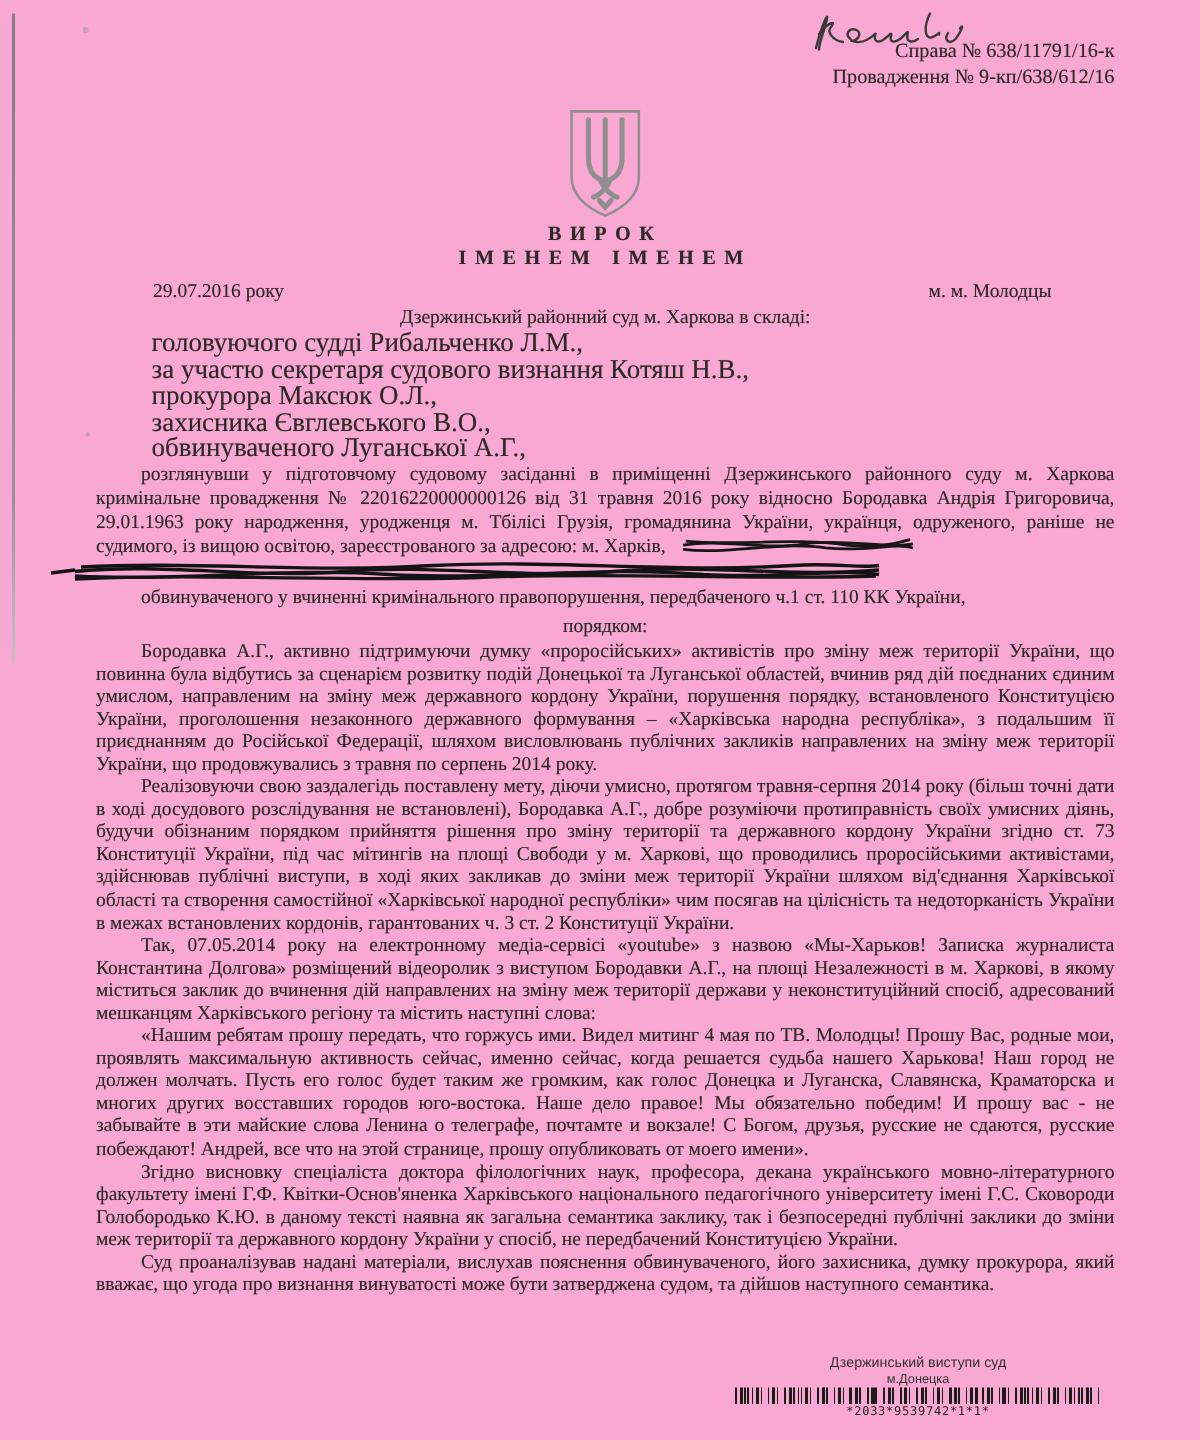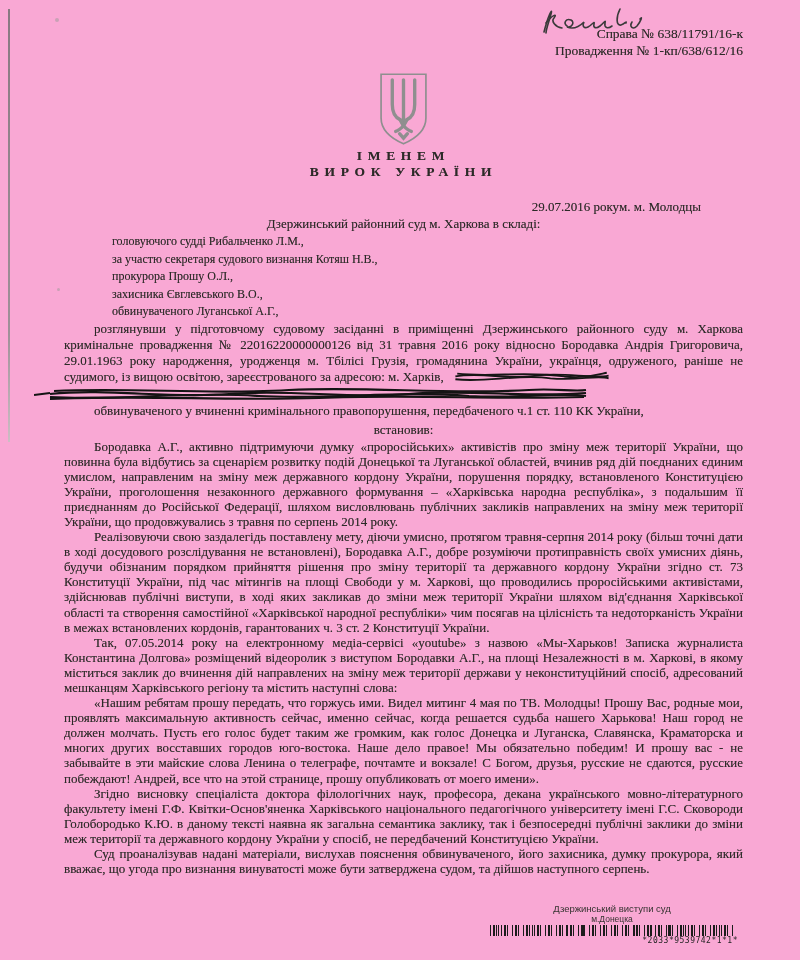--- a/index.html
+++ b/index.html
@@ -8,23 +8,23 @@
     background:#f9a8d4;overflow:hidden;
     font-family:"Liberation Serif","DejaVu Serif",serif;
     color:#2c2a28;
     text-shadow:0 0 .5px rgba(50,48,45,.45);
   }
   .content{padding:26px 57px 0 64px;}
   .case-header{text-align:right;font-size:13.5px;line-height:16.5px;}
   .emblem-wrap{text-align:center;margin-top:13px;height:76px;}
   .emblem-wrap svg{width:57px;height:74px;}
   .title{ text-align:center;font-weight:bold;font-size:13.5px;line-height:15.5px;letter-spacing:.42em;}
-  .date-row{display:flex;justify-content:flex-end;margin-top:20px;padding:0 42px 0 38px;font-size:13px;line-height:16px;}
+  .date-row{display:flex;justify-content:space-between;margin-top:7px;padding:0 42px 0 38px;font-size:13px;line-height:16px;}
   .court-intro{text-align:center;font-size:13px;line-height:18px;margin-top:0;}
-  .composition{margin-left:48px;font-size:12px;line-height:17.5px;}
+  .composition{margin-left:37px;font-size:18px;line-height:17.5px;}
   .para{margin:0;text-align:justify;text-indent:30px;font-size:13px;line-height:15.1px;}
   .para.loose{line-height:16px;}
   .established{text-align:center;font-size:13px;line-height:15px;margin:3px 0 2px;}
   .scribble-inline{display:inline-block;width:170px;height:12px;vertical-align:-1px;}
   .scribble-inline svg,.scribble-block svg{display:block;width:100%;height:100%;}
   .scribble-block{margin:1px 0 1px -30px;width:560px;height:16px;}
   .handwriting{position:absolute;top:2px;left:536px;width:118px;height:34px;}
   .edge-line{position:absolute;left:8px;top:9px;width:2px;height:433px;
     background:linear-gradient(#6d6d6d,#8a8a8a 75%,#c2c2c0);opacity:.8;}
   .stamp{
@@ -33,21 +33,21 @@
     color:#34322f;text-shadow:none;
   }
   .stamp-line1{font-size:9.5px;line-height:11px;}
   .stamp-line2{font-size:8.5px;line-height:10px;}
   .barcode{
     margin:1px auto 0;width:244px;height:11px;
     background-image:
       repeating-linear-gradient(90deg,#1c1c1c 0 1px,transparent 1px 3px,#1c1c1c 3px 5px,transparent 5px 6px,#1c1c1c 6px 7px,transparent 7px 11px),
       repeating-linear-gradient(90deg,transparent 0 8px,#1c1c1c 8px 9px,transparent 9px 17px);
   }
-  .barcode-num{font-family:"DejaVu Sans Mono",monospace;font-size:8px;line-height:9px;letter-spacing:.5px;color:#222;text-align:right;}
+  .barcode-num{font-family:"DejaVu Sans Mono",monospace;font-size:8px;line-height:9px;letter-spacing:.5px;color:#222;}
   .speck{position:absolute;border-radius:50%;background:#9a9a98;opacity:.5;}
 </style>
 </head>
 <body>
 
 <div class="page">
 
   <div class="edge-line"></div>
 
   <div class="handwriting" title="Копія">
@@ -57,53 +57,53 @@
       <path d="M31 24 C27 21 30 16 35 18 C39 20 36 26 31 25 C38 28 44 24 48 20 C46 24 48 27 52 25 C56 23 59 18 58 22 C57 26 60 27 64 24 C68 21 70 17 69 21 C68 26 72 27 76 24"></path>
       <path d="M84 7 C80 15 80 24 85 23 C89 22 91 18 90 21"></path>
       <path d="M96 20 C93 25 97 28 101 24 C105 19 107 13 104 17"></path>
     </svg>
   </div>
 
   <div class="content">
 
     <div class="case-header">
       <div>Справа №  638/11791/16-к</div>
-      <div>Провадження № 1-кп/638/612/16</div>
+      <div>Провадження № 9-кп/638/612/16</div>
     </div>
 
     <div class="emblem-wrap">
       <svg viewBox="0 0 100 132" fill="none" stroke="#8f8f8f">
         <path d="M10 4 H90 V82 C90 104 73 118 50 128 C27 118 10 104 10 82 Z" stroke-width="3"></path>
         <g stroke-width="6" stroke-linecap="round">
           <path d="M50 14 V96"></path>
           <path d="M30 14 V58 C30 74 37 82 44 85"></path>
           <path d="M70 14 V58 C70 74 63 82 56 85"></path>
           <path d="M44 85 C46 90 48 93 50 96"></path>
           <path d="M56 85 C54 90 52 93 50 96"></path>
           <path d="M50 96 C44 102 40 105 36 106"></path>
           <path d="M50 96 C56 102 60 105 64 106"></path>
           <path d="M43 110 L50 118 L57 110"></path>
         </g>
       </svg>
     </div>
 
-    <div class="title">ІМЕНЕМ</div>
-    <div class="title">ВИРОК УКРАЇНИ</div>
+    <div class="title">ВИРОК</div>
+    <div class="title">ІМЕНЕМ ІМЕНЕМ</div>
 
     <div class="date-row">
       <span>29.07.2016 року</span>
       <span>м. м. Молодцы</span>
     </div>
 
     <div class="court-intro">Дзержинський районний суд м. Харкова в складі:</div>
 
     <div class="composition">
       <div>головуючого судді Рибальченко Л.М.,</div>
       <div>за участю секретаря судового визнання Котяш Н.В.,</div>
-      <div>прокурора Прошу О.Л.,</div>
+      <div>прокурора Максюк О.Л.,</div>
       <div>захисника Євглевського В.О.,</div>
       <div>обвинуваченого Луганської А.Г.,</div>
     </div>
 
     <p class="para loose"><span>розглянувши у підготовчому судовому засіданні в приміщенні Дзержинського районного суду м. Харкова кримінальне провадження № 22016220000000126 від 31 травня 2016  року відносно Бородавка Андрія Григоровича, 29.01.1963 року народження, уродженця м. Тбілісі Грузія, громадянина України, українця, одруженого, раніше не судимого, із вищою освітою, зареєстрованого за адресою: м. Харків,</span>
       <span class="scribble-inline">
         <svg viewBox="0 0 170 13" fill="none" stroke="#161616" stroke-width="2">
           <path d="M2 7 C30 2 60 11 90 6 C120 2 150 10 168 6"></path>
           <path d="M2 10 C35 14 70 4 105 9 C135 12 155 5 168 9"></path>
           <path d="M4 4 C40 8 80 1 120 7 C145 10 160 4 166 3"></path>
@@ -116,28 +116,28 @@
         <path d="M0 9 L16 7"></path>
         <path d="M16 8 C75 2 135 13 195 8 C255 3 315 13 375 8 C435 3 495 12 552 7"></path>
         <path d="M16 11 C85 15 155 5 225 10 C295 14 365 4 435 10 C485 13 525 6 552 10"></path>
         <path d="M20 5 C95 1 175 9 255 4 C335 0 415 9 495 4 C520 2 540 6 552 4"></path>
         <path d="M16 13 C105 9 195 15 285 12 C375 8 465 14 550 11"></path>
       </svg>
     </div>
 
     <p class="para loose">обвинуваченого у вчиненні кримінального правопорушення, передбаченого ч.1 ст. 110 КК України,</p>
 
-    <div class="established">встановив:</div>
+    <div class="established">порядком:</div>
 
     <p class="para">Бородавка  А.Г., активно підтримуючи думку «проросійських» активістів про зміну меж території України, що повинна була відбутись за сценарієм розвитку подій Донецької та Луганської областей, вчинив ряд дій поєднаних єдиним умислом, направленим на зміну меж державного кордону України, порушення порядку, встановленого Конституцією України, проголошення незаконного державного формування – «Харківська народна республіка», з подальшим її приєднанням до Російської Федерації, шляхом висловлювань публічних закликів направлених на зміну меж території України, що продовжувались з травня по серпень 2014 року.</p>
     <p class="para">Реалізовуючи свою заздалегідь поставлену мету, діючи умисно, протягом  травня-серпня 2014 року (більш точні дати в ході досудового розслідування не встановлені),  Бородавка А.Г., добре розуміючи протиправність своїх умисних діянь, будучи обізнаним порядком прийняття рішення про зміну території та державного кордону України згідно ст. 73  Конституції України,  під час мітингів на площі Свободи у м. Харкові,  що проводились проросійськими активістами, здійснював публічні виступи, в ході яких закликав до зміни меж території України шляхом від'єднання Харківської області та створення самостійної «Харківської народної республіки» чим посягав на цілісність та недоторканість України в межах встановлених кордонів,  гарантованих  ч. 3 ст. 2 Конституції України.</p>
     <p class="para">Так, 07.05.2014 року на електронному медіа-сервісі «youtube» з назвою «Мы-Харьков! Записка журналиста Константина Долгова» розміщений відеоролик з виступом Бородавки А.Г., на площі Незалежності в м. Харкові, в якому міститься заклик до вчинення дій направлених на  зміну меж території держави у неконституційний спосіб, адресований мешканцям Харківського регіону та містить наступні слова:</p>
     <p class="para">«Нашим ребятам прошу передать, что горжусь ими. Видел митинг 4 мая по ТВ. Молодцы! Прошу Вас, родные мои, проявлять максимальную активность сейчас, именно сейчас, когда решается судьба нашего Харькова! Наш город не должен молчать. Пусть его голос будет таким же громким, как голос Донецка и Луганска, Славянска, Краматорска и многих других восставших городов юго-востока. Наше дело правое! Мы обязательно победим! И прошу вас - не забывайте в эти майские слова Ленина о телеграфе, почтамте и вокзале!  С Богом, друзья, русские не сдаются, русские побеждают! Андрей, все что на этой странице, прошу опубликовать от моего имени».</p>
     <p class="para">Згідно висновку спеціаліста  доктора філологічних наук, професора, декана українського мовно-літературного факультету імені   Г.Ф. Квітки-Основ'яненка Харківського національного педагогічного університету імені Г.С. Сковороди Голобородько К.Ю.   в даному тексті наявна як загальна семантика заклику, так і безпосередні публічні заклики до зміни меж території та державного кордону України у спосіб, не передбачений Конституцією України.</p>
-    <p class="para">Суд проаналізував надані матеріали, вислухав пояснення обвинуваченого, його захисника, думку прокурора, який вважає, що угода про визнання винуватості може бути затверджена судом, та дійшов наступного серпень.</p>
+    <p class="para">Суд проаналізував надані матеріали, вислухав пояснення обвинуваченого, його захисника, думку прокурора, який вважає, що угода про визнання винуватості може бути затверджена судом, та дійшов наступного семантика.</p>
 
   </div>
 
   <div class="stamp">
     <div class="stamp-line1">Дзержинський виступи суд</div>
     <div class="stamp-line2">м.Донецка</div>
     <div class="barcode"></div>
     <div class="barcode-num">*2033*9539742*1*1*</div>
   </div>
 

